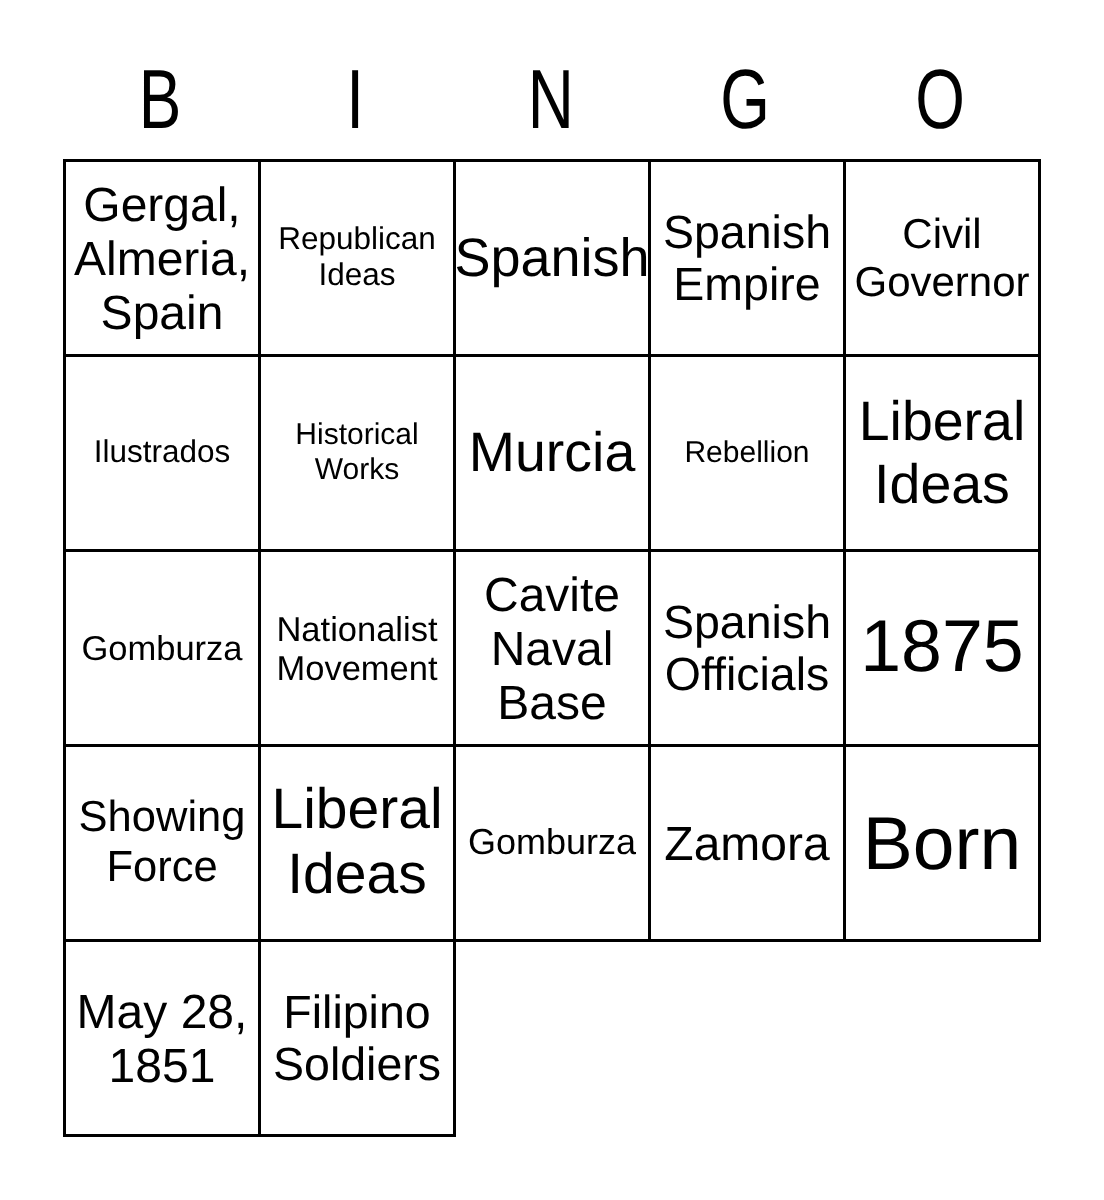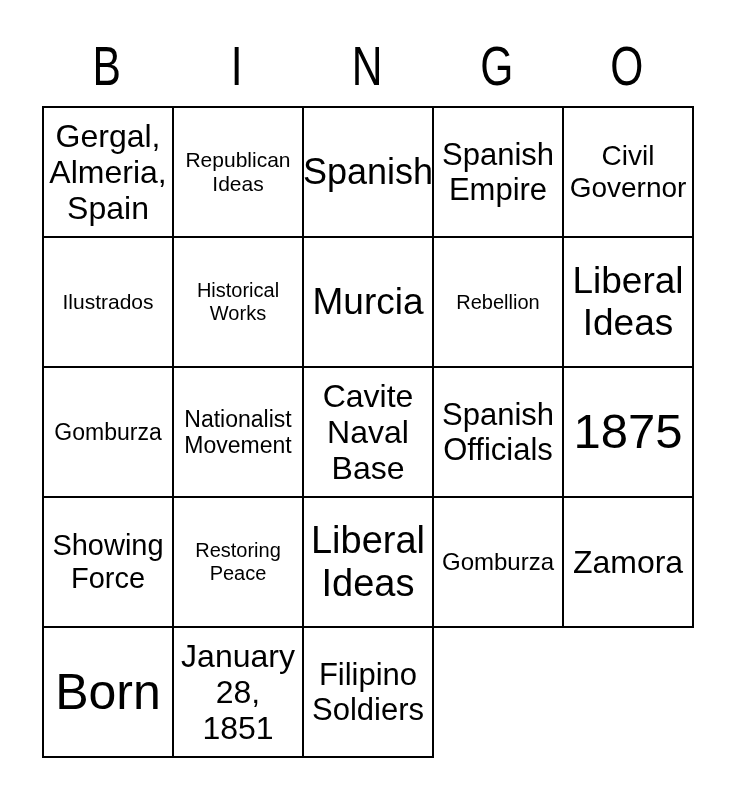--- a/index.html
+++ b/index.html
@@ -90,23 +90,22 @@
     <div class="cell fs26">Rebellion</div>
     <div class="cell fs37">Liberal Ideas</div>
 
     <div class="cell fs23">Gomburza</div>
     <div class="cell fs23">Nationalist Movement</div>
     <div class="cell fs32">Cavite Naval Base</div>
     <div class="cell fs31">Spanish Officials</div>
 
     <div class="cell fs49">1875</div>
     <div class="cell fs29">Showing Force</div>
-    <div class="cell fs26">Restoring Peace</div>
     <div class="cell fs38">Liberal Ideas</div>
     <div class="cell fs24">Gomburza</div>
 
     <div class="cell fs32">Zamora</div>
     <div class="cell fs50">Born</div>
-    <div class="cell fs32">January 28, 1851</div>
+    <div class="cell fs32">May 28, 1851</div>
     <div class="cell fs31">Filipino Soldiers</div>
 
   </div>
 </div>
 
 </body></html>

